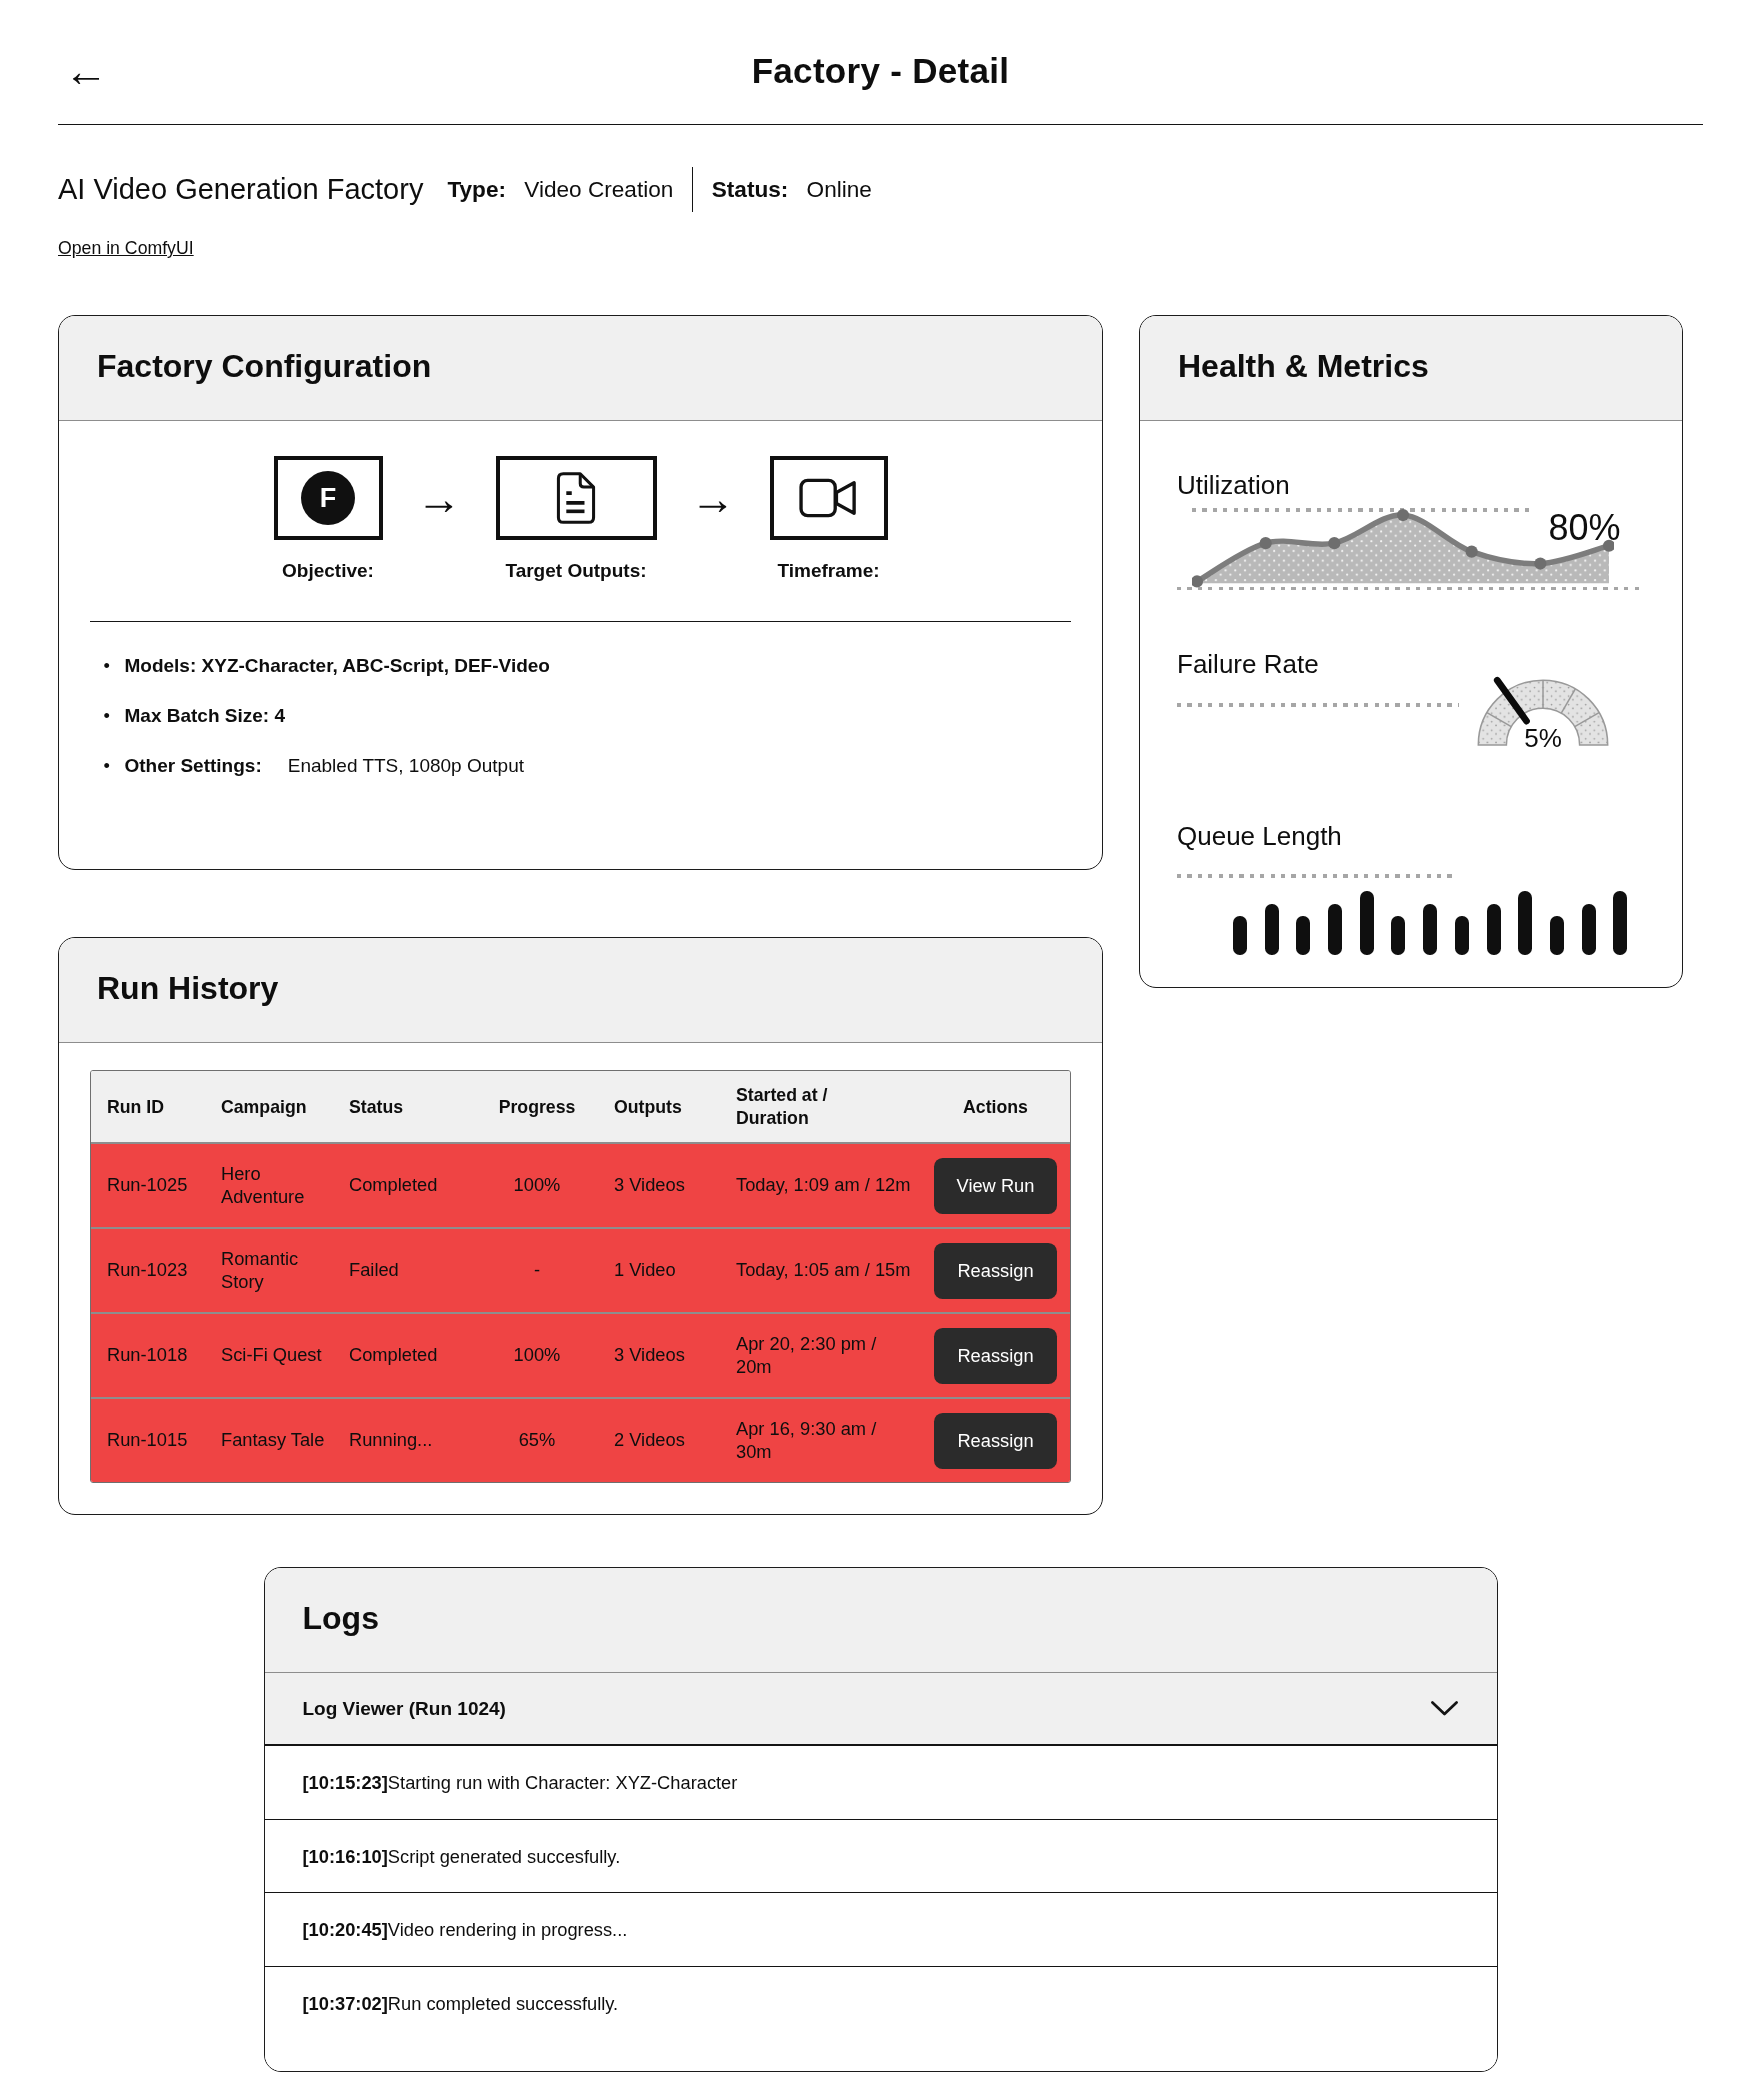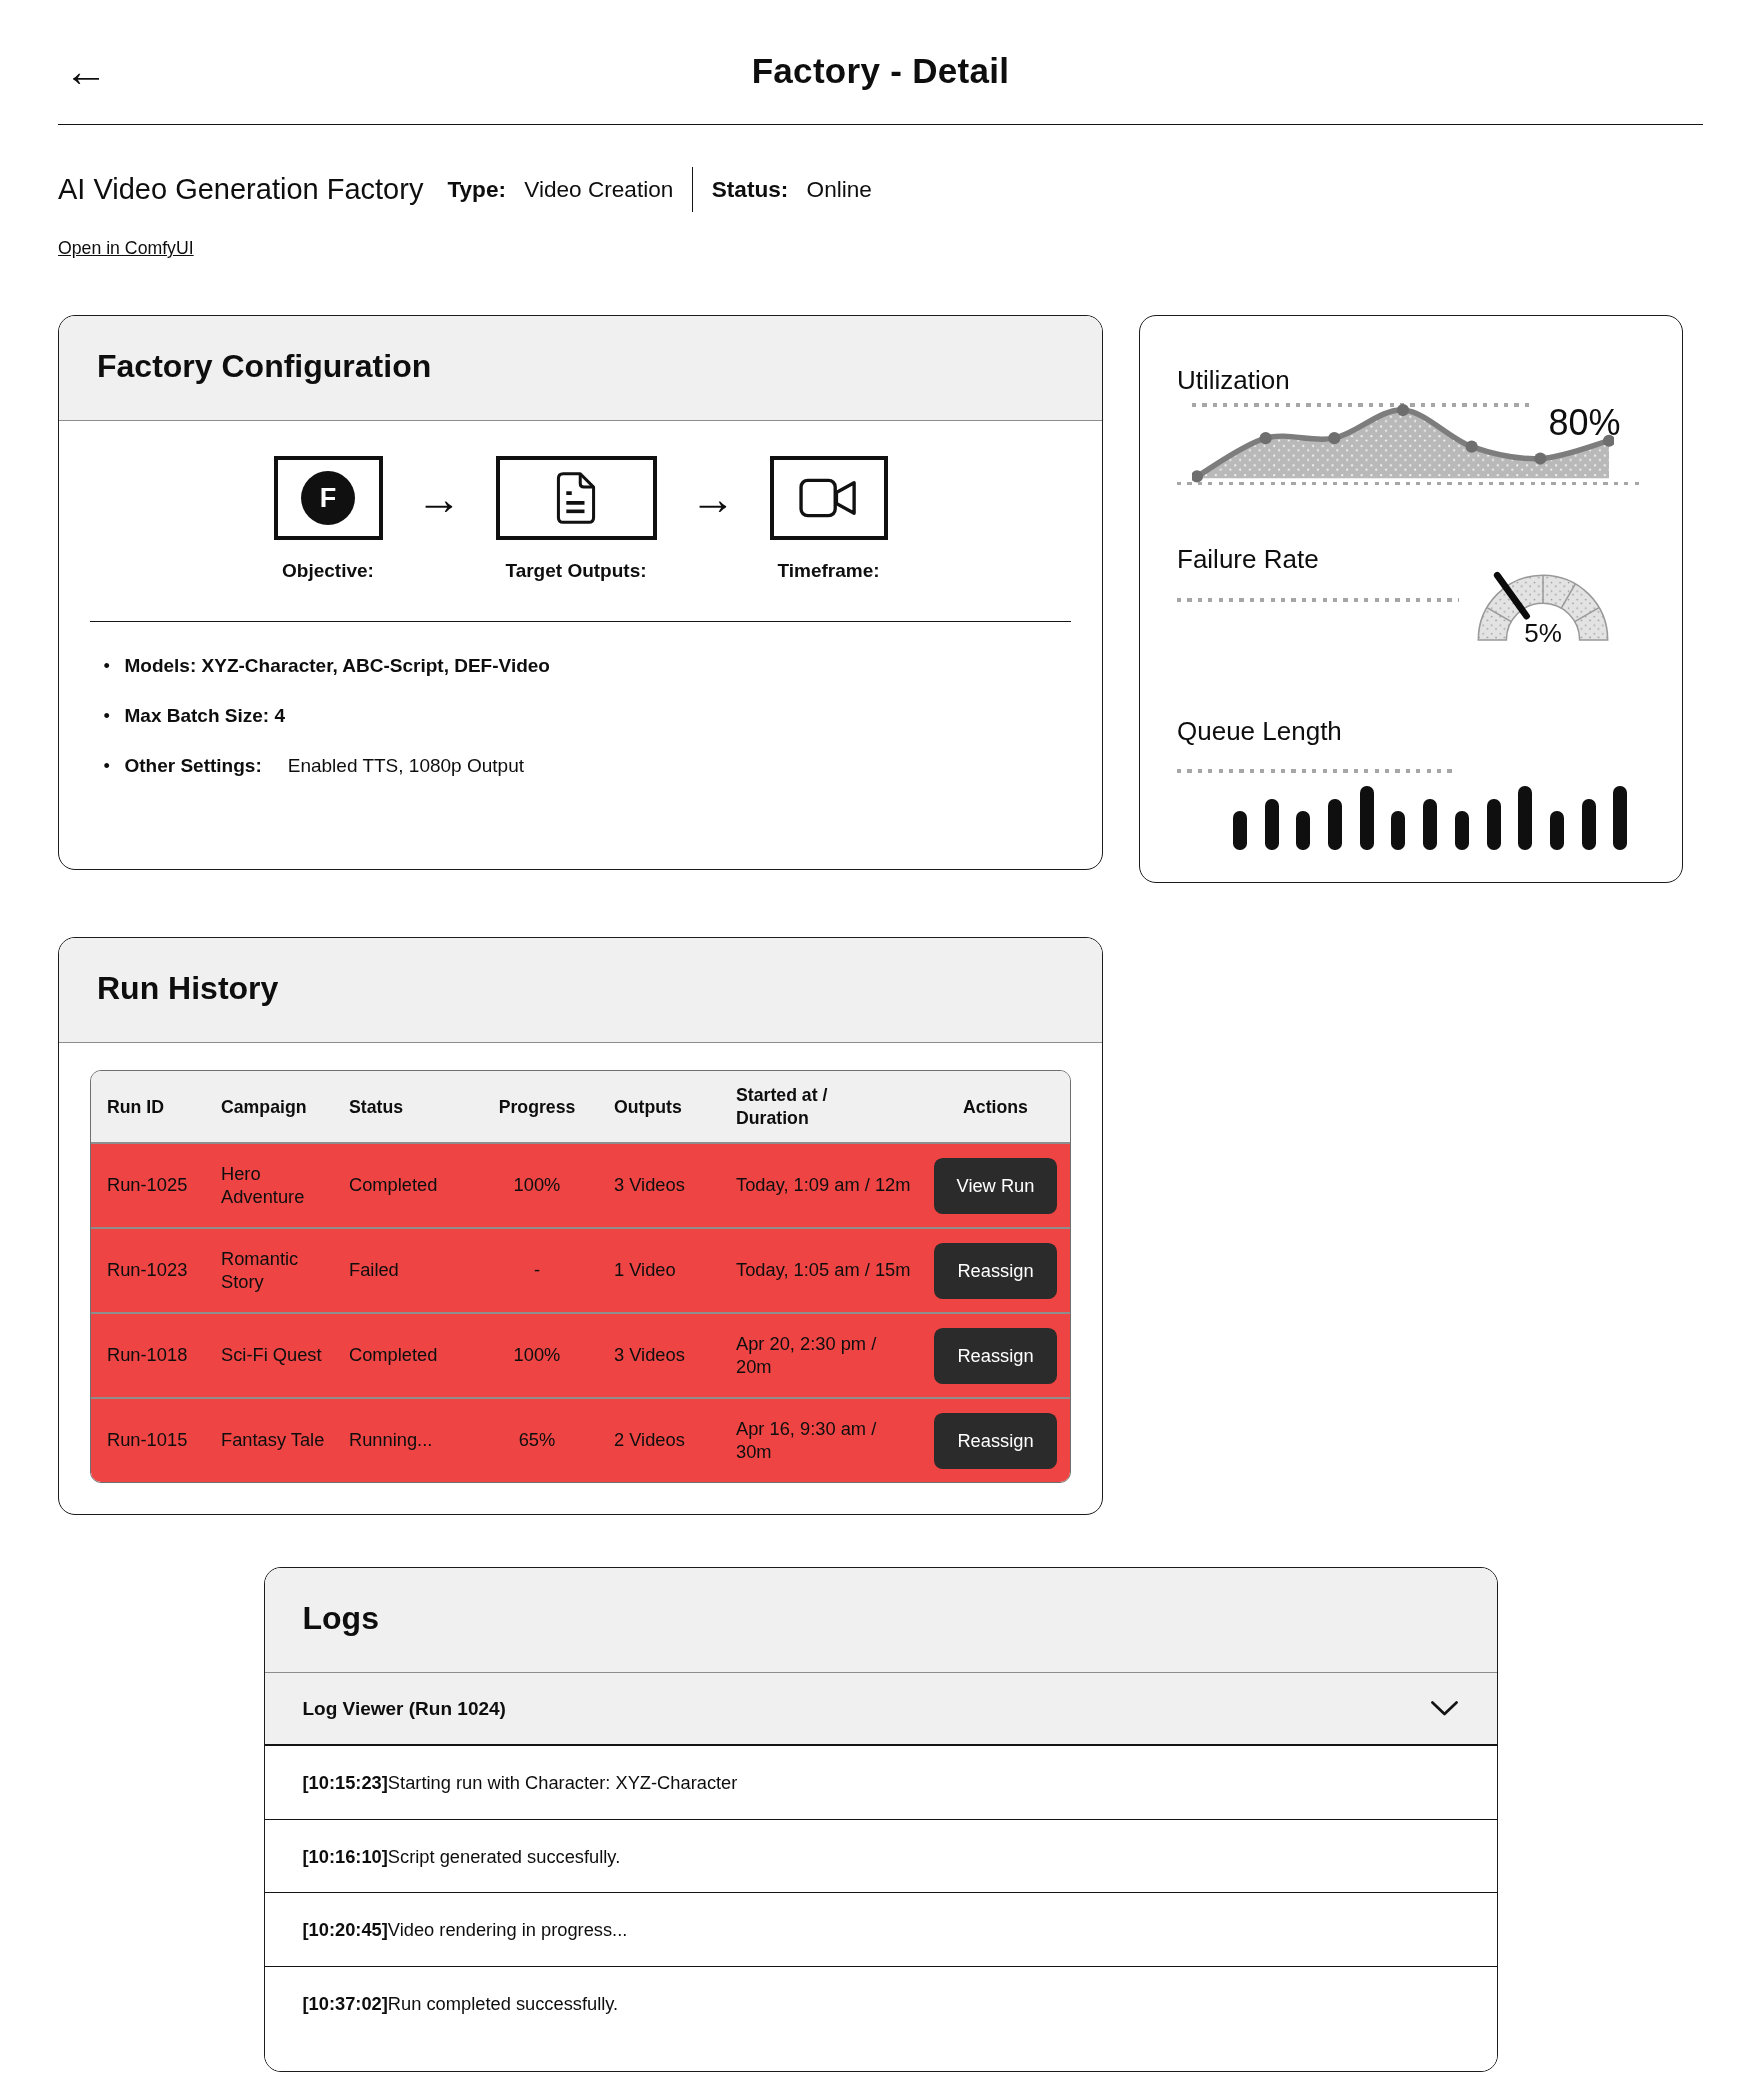--- a/index.html
+++ b/index.html
@@ -69,21 +69,21 @@
   .gauge-value{position:absolute;left:50%;bottom:-3.7px;transform:translateX(-50%);font-size:26px}
 
   .queue-block{margin-top:66px}
   .queue-dotline{width:279px;margin-top:22px}
   .queue-bars{display:flex;align-items:flex-end;gap:17.7px;height:67px;margin:9.8px 0 0 56px}
   .qbar{width:14px;background:#0f0f0f;border-radius:6.7px}
 
   
   .run-card{margin-top:67px}
   .run-body{padding:27.5px 31px 31px}
-  .run-table{border:1.8px solid #6f6f6f;border-radius:11px;overflow:hidden}
+  .run-table{border:1.8px solid #6f6f6f;border-radius:3px;overflow:hidden}
   .t-head,.t-row{display:grid;grid-template-columns:114px 128px 143px 122px 122px 201px 1fr;
                  align-items:center}
   .t-head{background:#f0f0f0;min-height:68px;font-size:17.7px;font-weight:700}
   .t-row{min-height:83px;border-top:2.4px solid #8e8e8e;font-size:18.3px;background:#ef4444}
   .cell{padding:13.4px 7.3px 13.4px 16px;line-height:1.25}
   .c-center{text-align:center;padding-left:0;padding-right:0}
   .started-head{white-space:pre-line}
   .action-cell{display:flex;justify-content:center;padding:0 4.9px}
   .action-btn{background:#2b2b2b;color:#fff;border:none;border-radius:8.6px;
               padding:17px 23px;font-size:18.3px;font-family:inherit;cursor:pointer}
@@ -246,20 +246,23 @@
             <div class="action-cell">
               <button class="action-btn">Reassign</button>
             </div>
           </div>
         </div>
       </div>
     </section>
   </div>
 
   <section class="card">
+    <div class="card-header">
+      <div class="card-title">Health &amp; Metrics</div>
+    </div>
     <div class="metrics-body">
 
       <div class="util-block">
         <div class="metric-label">Utilization</div>
         <div class="util-chart">
           <div class="dotline util-top"></div>
           <div class="util-value">80%</div>
           <svg class="util-svg" width="422" height="79" viewBox="0 0 690 130">
             <defs>
               <pattern id="adots" width="16" height="16" patternUnits="userSpaceOnUse">

